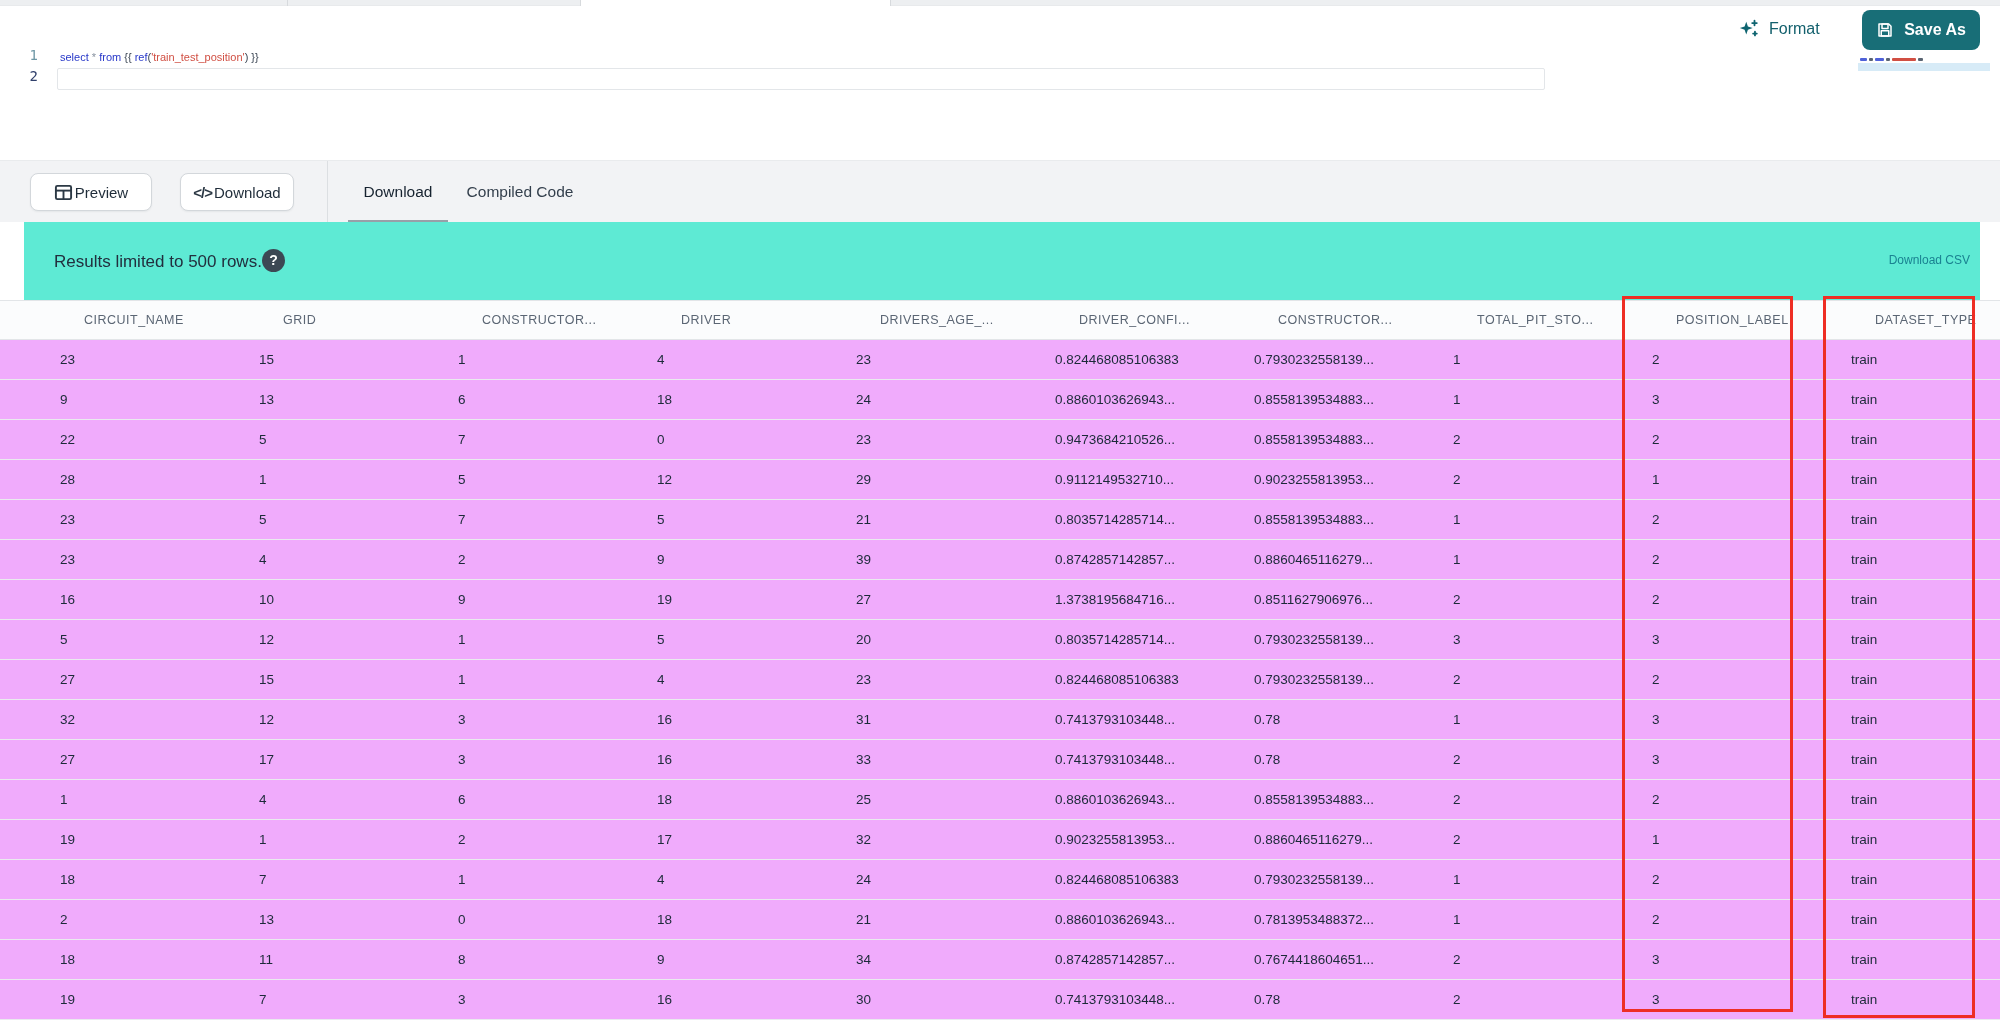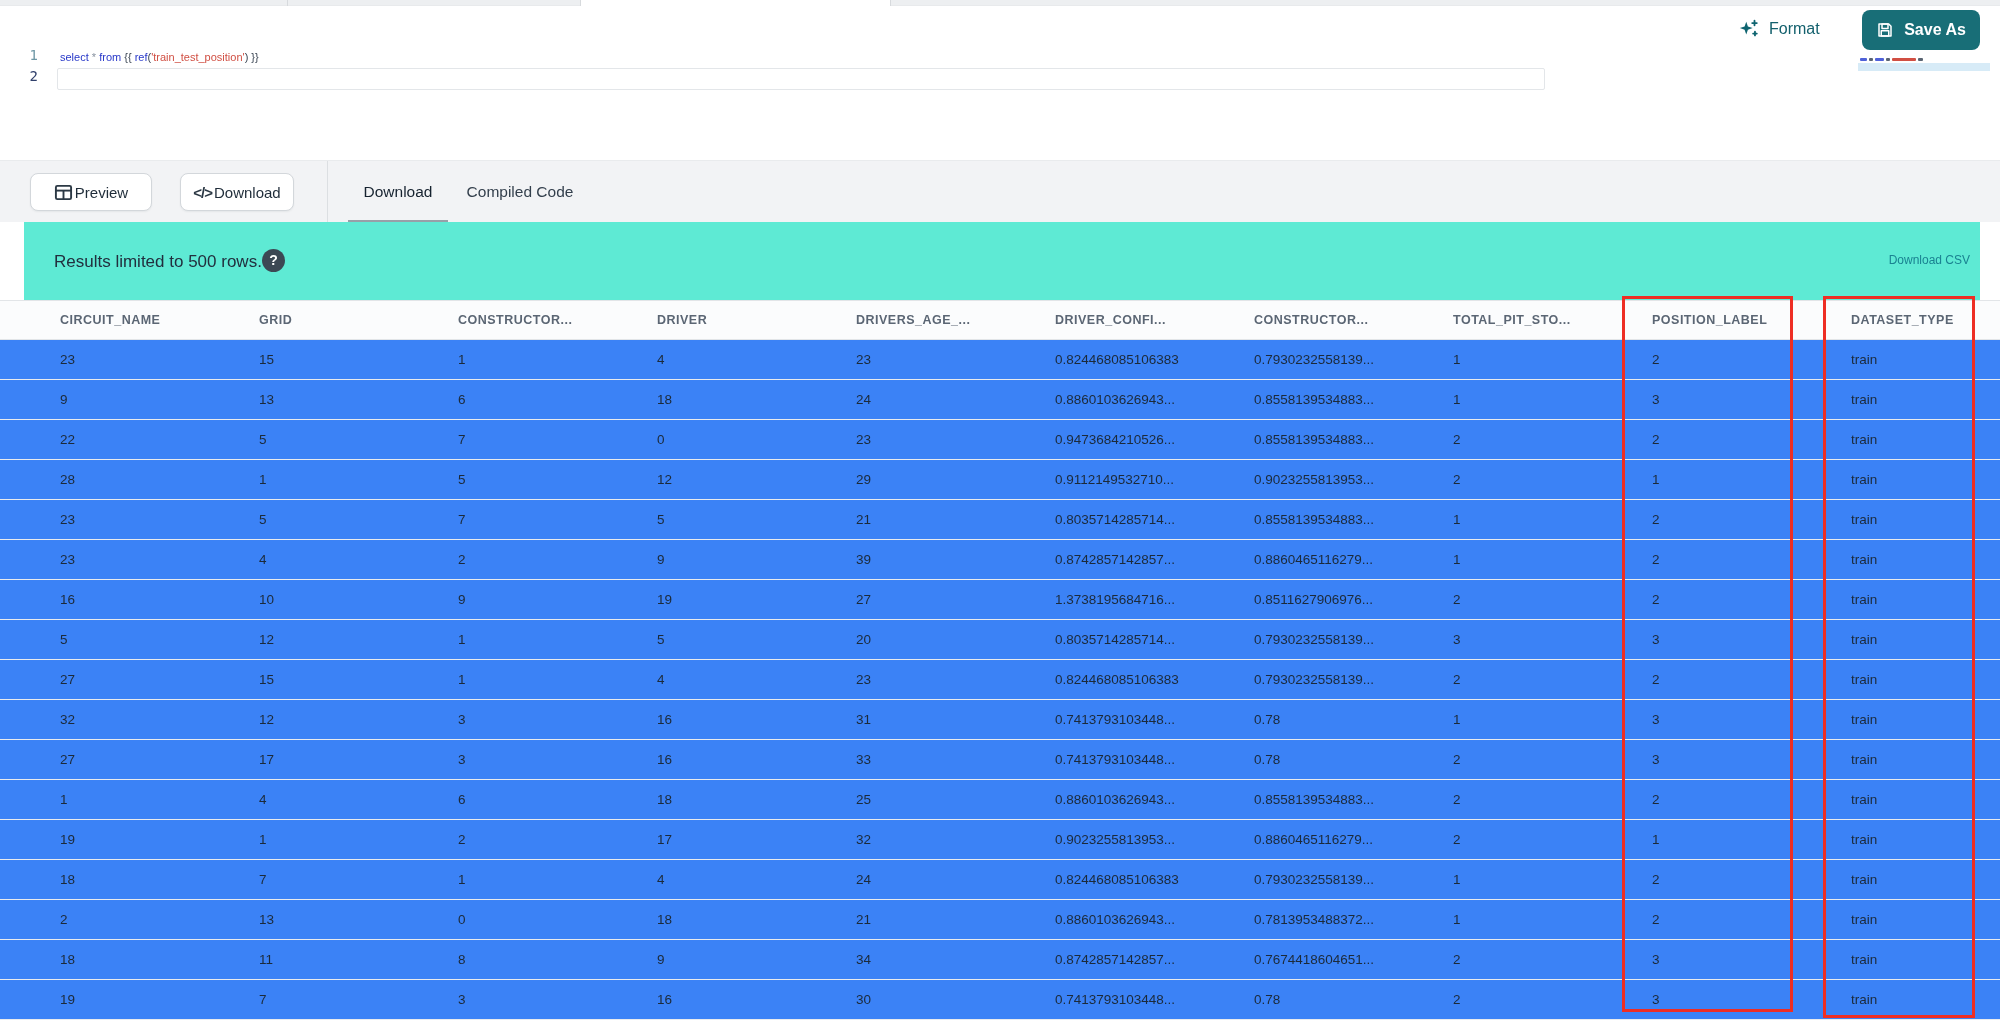--- a/index.html
+++ b/index.html
@@ -51,23 +51,23 @@
   .results-bar { position:absolute; left:0; top:222px; width:1956px; height:78px; background:#5eead4;margin-left:24px; }
   .results-msg { position:absolute; left:30px; top:30px; font-size:17px; color:#222f3e; }
   .help-icon { position:absolute; left:238px; top:27px; width:23px; height:23px; background:#3c4854; border-radius:50%;
                color:#ffffff; font-size:14px; font-weight:700; text-align:center; line-height:23px; cursor:pointer; }
   .download-csv { position:absolute; right:10px; top:31px; font-size:12px; color:#1a8291; cursor:pointer; text-decoration:none; }
 
   
   .rtable { position:absolute; left:0; top:300px; width:2000px; }
   .thead { display:grid; grid-template-columns:repeat(10,199px); height:40px; background:#fbfcfd;
            border-top:1px solid #e2e5e8; border-bottom:1px solid #e2e5e8; }
-  .th { padding-left:60px; line-height:39px; font-size:12.5px; font-weight:700; letter-spacing:.5px;
+  .th { padding-left:84px; line-height:39px; font-size:12.5px; font-weight:400; letter-spacing:.5px;
         color:#5b6674; white-space:nowrap; overflow:hidden; }
-  .trow { display:grid; grid-template-columns:repeat(10,199px); height:40px; border-bottom:1px solid #e9ebee; background:#3b82f6; }
+  .trow { display:grid; grid-template-columns:repeat(10,199px); height:40px; border-bottom:1px solid #e9ebee; background:#f0abfc; }
   .td { padding-left:60px; line-height:39px; font-size:13.5px; color:#1c2a39; white-space:nowrap; overflow:hidden; }
 
   
   .redbox { position:absolute; border:3px solid #ee2e24; pointer-events:none; }
   .redbox1 { left:1622px; top:296px; width:171px; height:716px; }
   .redbox2 { left:1823px; top:296px; width:152px; height:722px; }
 
   svg { display:block; }
 </style>
 </head>

